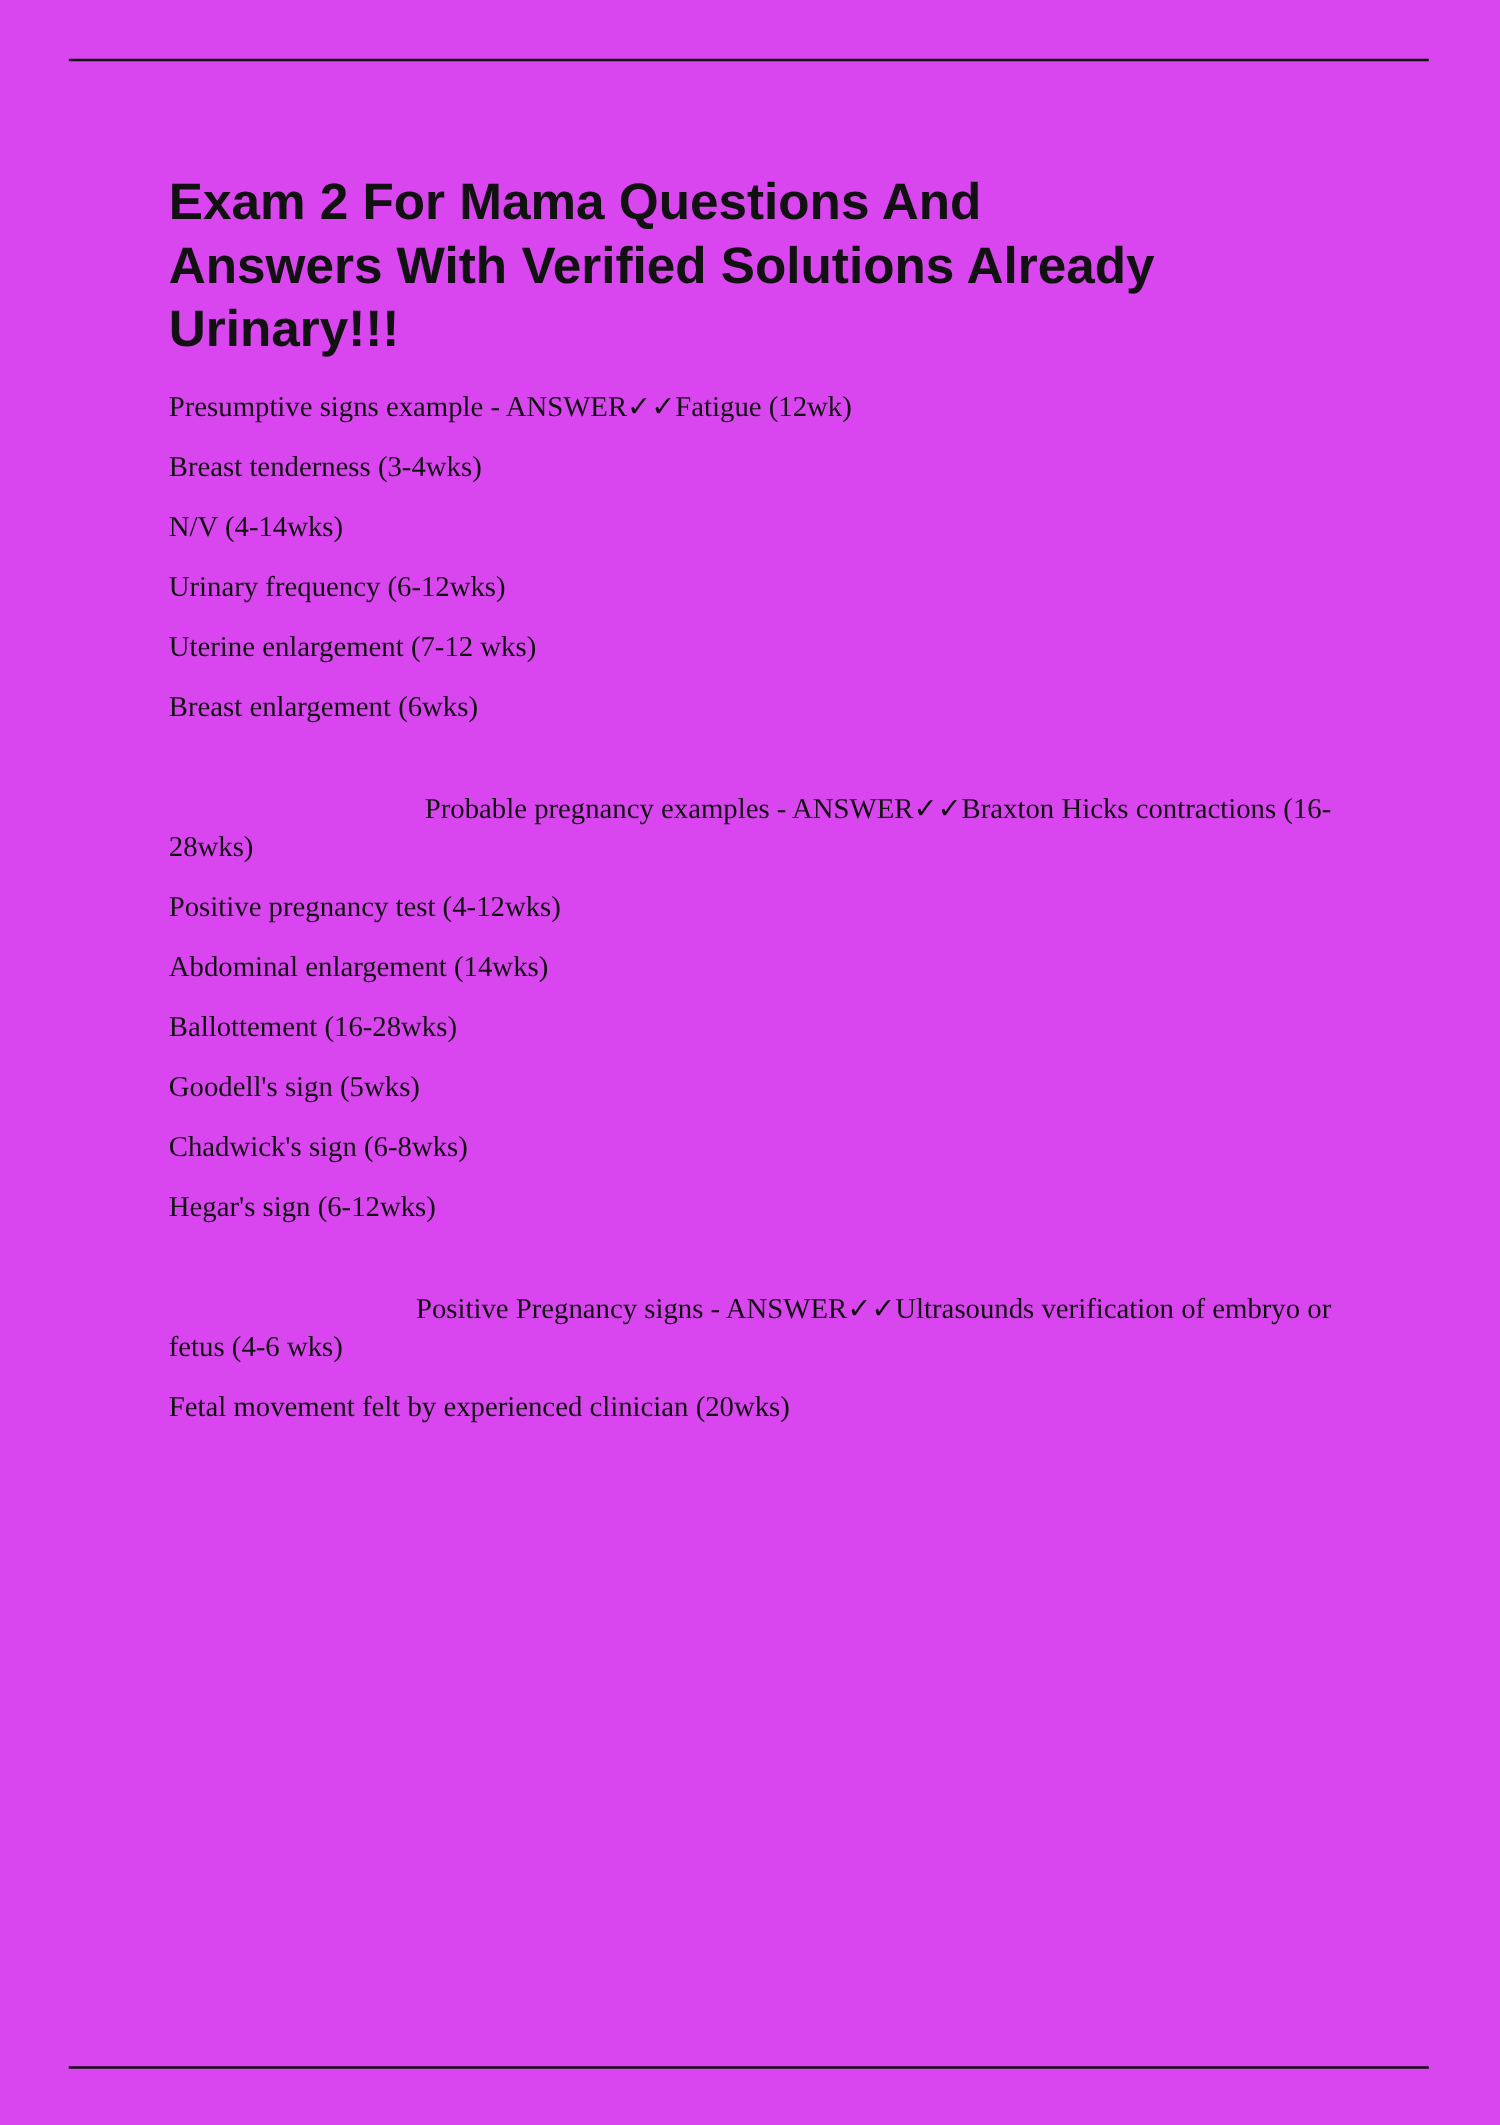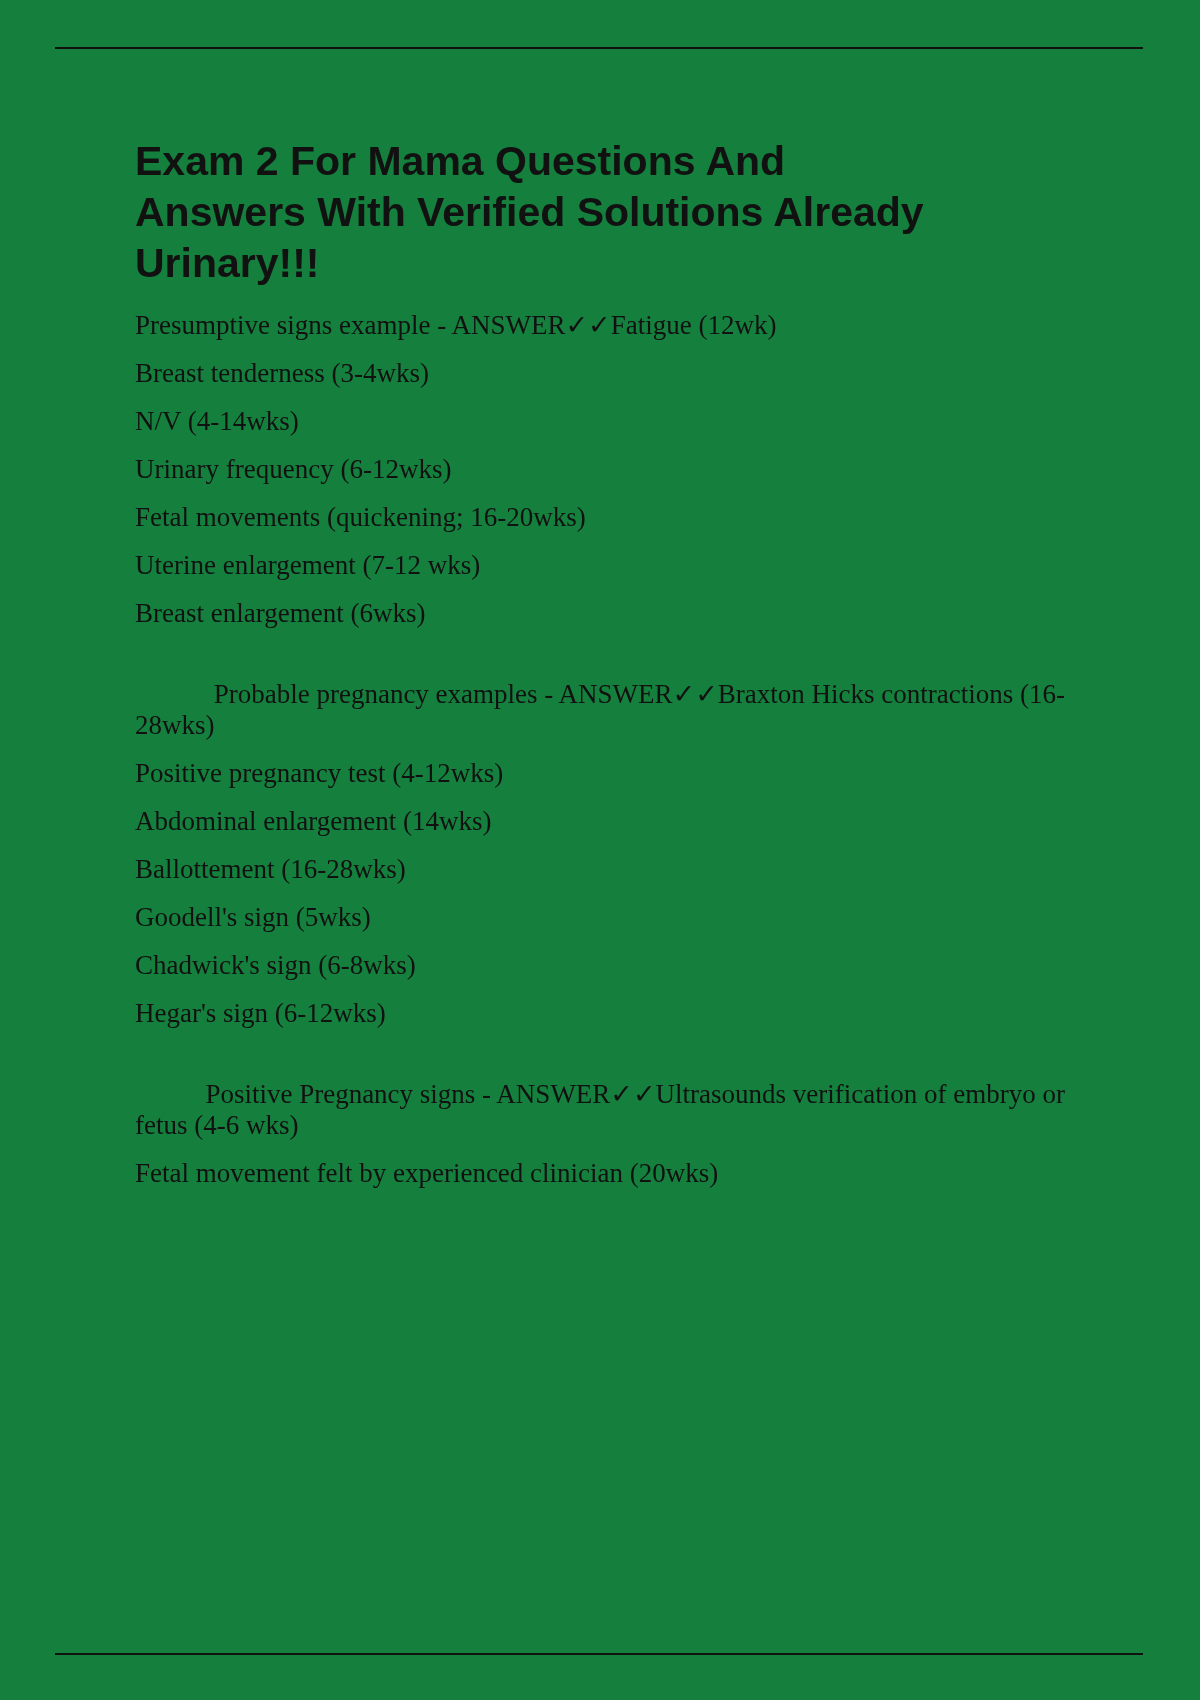--- a/index.html
+++ b/index.html
@@ -5,21 +5,21 @@
   * { box-sizing: border-box; }
   html, body { margin: 0; padding: 0; }
   body {
     background: #ffffff;
     font-family: "Liberation Serif", "DejaVu Serif", serif;
   }
   .page {
     position: relative;
     width: 1200px;
     height: 1700px;
-    background: #15803d;
+    background: #d946ef;
     margin: 0 auto;
     overflow: hidden;
   }
   .rule {
     position: absolute;
     left: 55px;
     right: 57px;
     height: 2px;
     background: #111111;
   }
@@ -37,21 +37,21 @@
     font-size: 41px;
     line-height: 51px;
     color: #111111;
     margin: 0 0 21px 0;
   }
   .title-line {
     display: block;
     white-space: nowrap;
   }
   p.par {
-    font-size: 27px;
+    font-size: 23px;
     line-height: 31px;
     color: #111111;
     margin: 0 0 17px 0;
     white-space: nowrap;
   }
   p.par.section-start { margin-top: 50px; }
   p.par.no-bottom { margin-bottom: 0; text-align: right; }
 </style>
 </head>
 <body>
@@ -63,21 +63,20 @@
     <h1 class="doc-title">
       <span class="title-line">Exam 2 For Mama Questions And</span>
       <span class="title-line">Answers With Verified Solutions Already</span>
       <span class="title-line">Urinary!!!</span>
     </h1>
 
     <p class="par">Presumptive signs example - ANSWER✓✓Fatigue (12wk)</p>
     <p class="par">Breast tenderness (3-4wks)</p>
     <p class="par">N/V (4-14wks)</p>
     <p class="par">Urinary frequency (6-12wks)</p>
-    <p class="par">Fetal movements (quickening; 16-20wks)</p>
     <p class="par">Uterine enlargement (7-12 wks)</p>
     <p class="par">Breast enlargement (6wks)</p>
 
     <p class="par section-start no-bottom">Probable pregnancy examples - ANSWER✓✓Braxton Hicks contractions (16-</p>
     <p class="par">28wks)</p>
     <p class="par">Positive pregnancy test (4-12wks)</p>
     <p class="par">Abdominal enlargement (14wks)</p>
     <p class="par">Ballottement (16-28wks)</p>
     <p class="par">Goodell's sign (5wks)</p>
     <p class="par">Chadwick's sign (6-8wks)</p>

